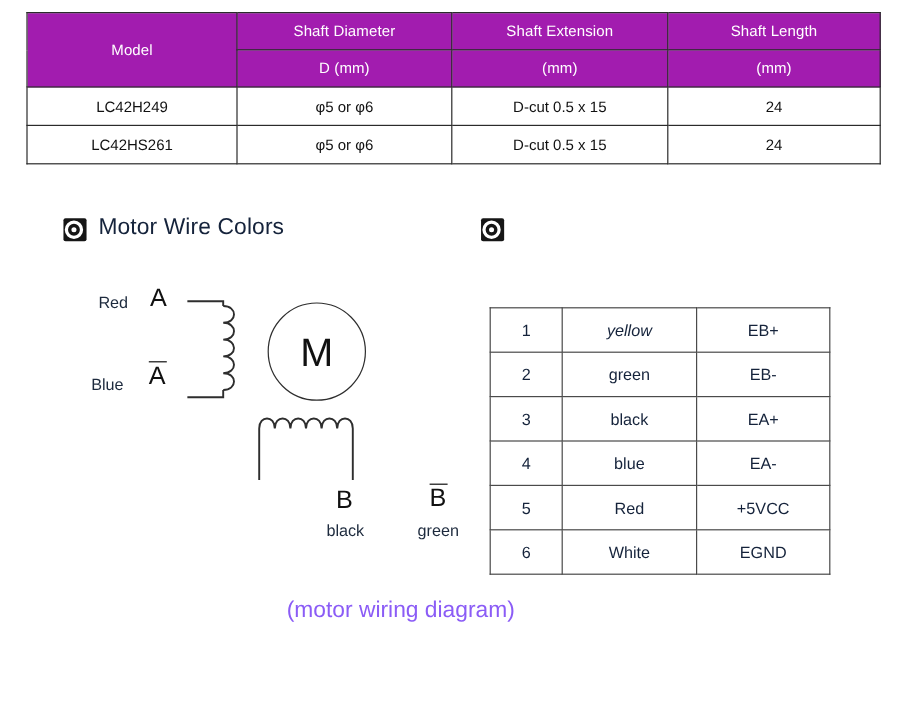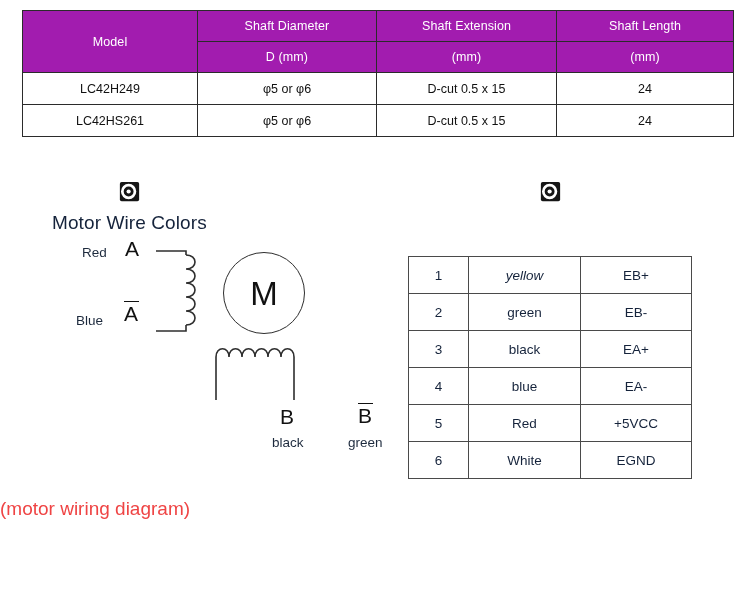--- a/index.html
+++ b/index.html
@@ -48,21 +48,20 @@
   .col-diam    { width: 178px; }
   .col-ext     { width: 179px; }
   .col-len     { width: 176px; margin-left: 24px; }
 
   
   .section-heading {
     position: absolute;
     display: flex;
     align-items: center;
     gap: 9px;
-    flex-direction: column;
   }
   .heading-icon {
     width: 21px;
     height: 21px;
     flex: 0 0 auto;
     margin-top: 3px;
   }
   .heading-text {
     font-size: 19px;
     color: #15233b;
@@ -156,23 +155,23 @@
   .enc-col-num   { width: 59px; }
   .enc-col-color { width: 111px; font-style: italic; }
   .enc-col-sig   { width: 110px; }
 
   
   #caption {
     position: absolute;
     left: 0;
     top: 498px;
     width: 668px;
-    text-align: left;
+    text-align: center;
     font-size: 19px;
-    color: #ef4444;
+    color: #8b5cf6;
   }
 </style>
 </head>
 <body>
 
 <table id="spec-table">
   <thead>
     <tr>
       <th class="col-model" rowspan="2">Model</th>
       <th class="col-diam">Shaft Diameter</th>

